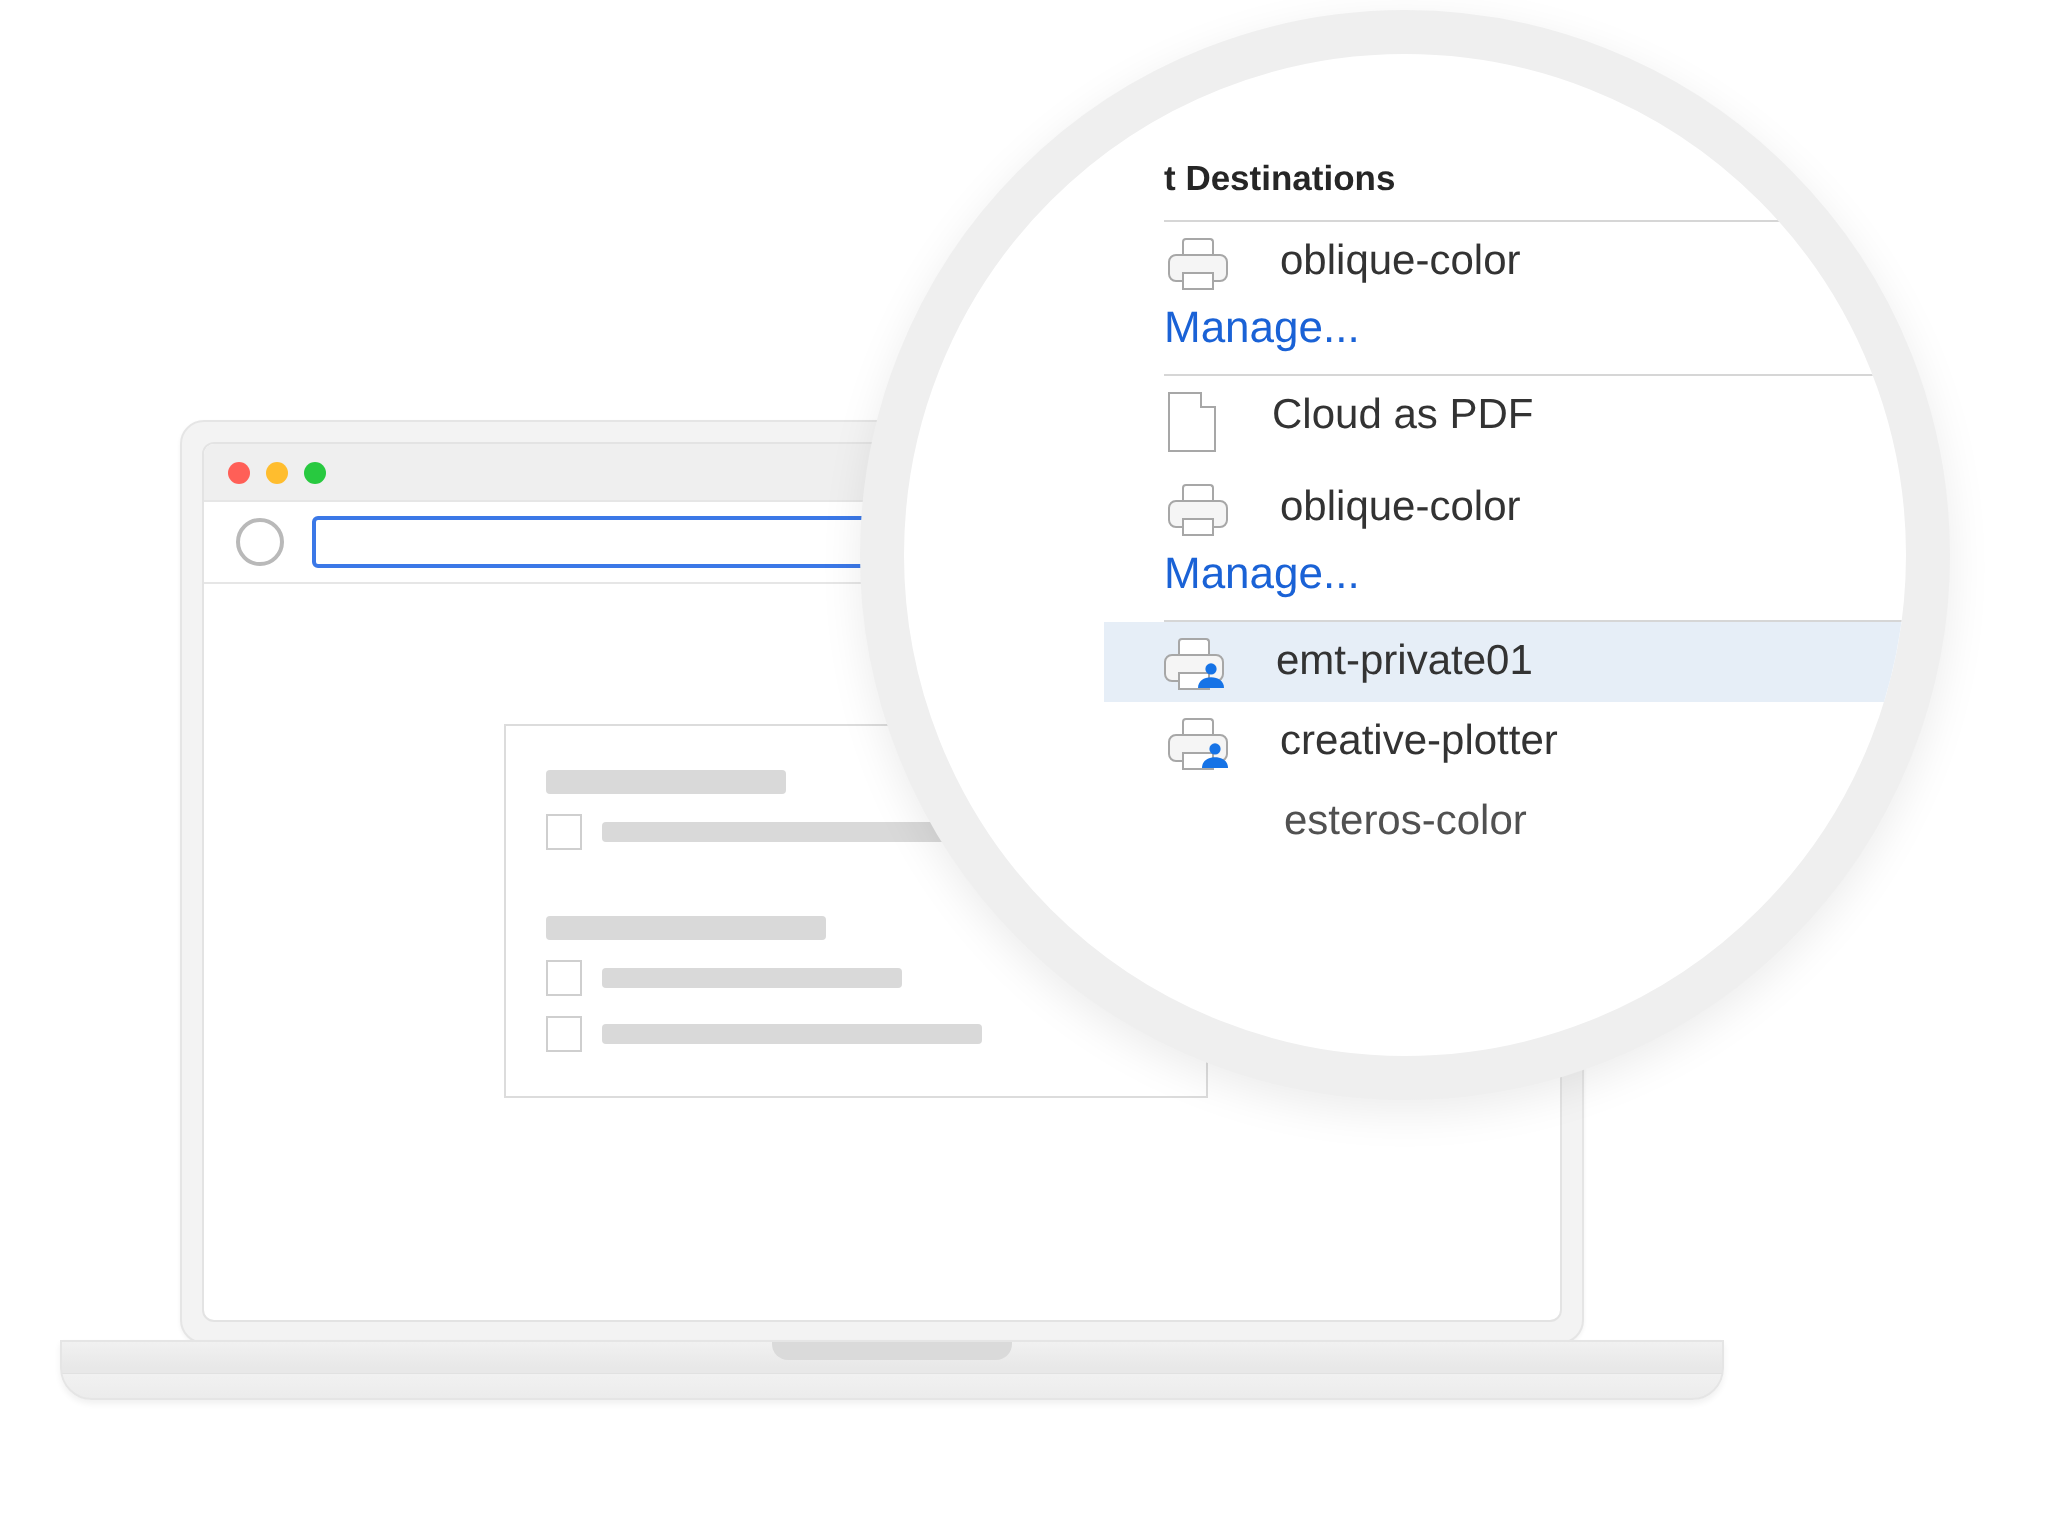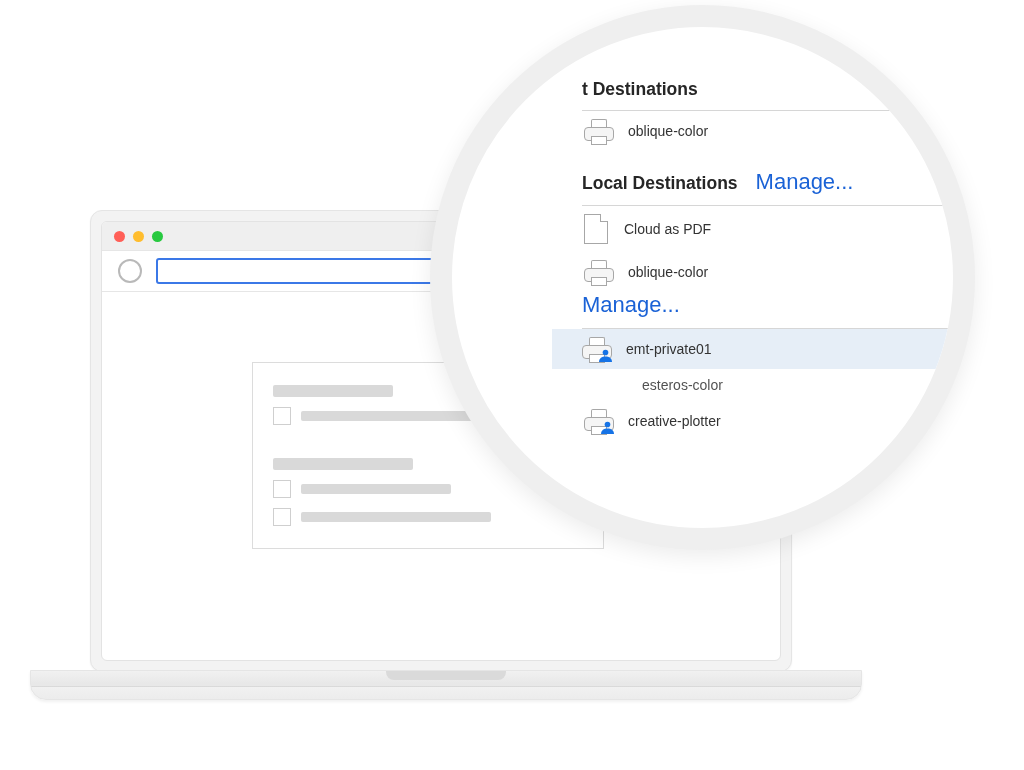--- a/index.html
+++ b/index.html
@@ -47,21 +47,21 @@
   .magnifier{
     position:absolute;left:430px;top:5px;width:545px;height:545px;border-radius:50%;
     background:#fff;border:22px solid #efefef;box-sizing:border-box;overflow:hidden;
     box-shadow:0 6px 22px rgba(0,0,0,.08);
   }
   .mag-inner{position:absolute;left:130px;top:30px;width:420px}
   .sect-title{font-weight:700;font-size:17.5px;color:#262626;margin-top:22px}
   .sect-head{display:flex;align-items:baseline;gap:18px}
   .manage{color:#1a62d6;font-size:22px;font-weight:400;cursor:pointer}
   .hr{height:1px;background:#d6d6d6;margin-top:10px}
-  .item{display:flex;align-items:center;gap:16px;padding:8px 2px;font-size:14px;color:#333}
+  .item{display:flex;align-items:flex-start;gap:28px;padding:8px 2px;font-size:21px;color:#333}
   .item.sel{background:#e6eef7;margin:0 -200px 0 -30px;padding-left:30px}
   .item.clip{opacity:.85;padding-left:60px}
 
   
   .printer{width:28px;height:24px;position:relative}
   .printer::before{content:"";position:absolute;left:7px;top:0;width:14px;height:8px;
     border:1px solid #a7a7a7;border-bottom:none;border-top-left-radius:2px;border-top-right-radius:2px;background:#fff}
   .printer::after{content:"";position:absolute;left:0;top:8px;width:28px;height:12px;
     background:#f5f5f5;border:1px solid #a7a7a7;border-radius:4px}
   .tray{position:absolute;left:7px;top:17px;width:14px;height:7px;
@@ -128,21 +128,20 @@
       </div>
       <div class="hr"></div>
       <div class="item">
         <span class="printer">
             <span class="tray"></span>
           </span>
         <span>oblique-color</span>
       </div>
 
       <div class="sect-head">
-        <div class="sect-title">Local Destinations</div>
         <span class="manage">Manage...</span>
       </div>
       <div class="hr"></div>
       <div class="item">
         <span class="doc"></span>
         <span>Cloud as PDF</span>
       </div>
       <div class="item">
         <span class="printer">
             <span class="tray"></span>
@@ -160,32 +159,32 @@
           <span class="tray"></span>
           <span class="person">
               <svg viewBox="0 0 12 12" width="13" height="13">
                 <circle cx="6" cy="3.2" r="2.6" fill="#1673e6"></circle>
                 <path d="M0 12c0-3.3 2.7-5 6-5s6 1.7 6 5" fill="#1673e6"></path>
               </svg>
             </span>
         </span>
         <span>emt-private01</span>
       </div>
-      <div class="item clip">
-        <span>esteros-color</span>
-      </div>
       <div class="item">
         <span class="printer">
           <span class="tray"></span>
           <span class="person">
               <svg viewBox="0 0 12 12" width="13" height="13">
                 <circle cx="6" cy="3.2" r="2.6" fill="#1673e6"></circle>
                 <path d="M0 12c0-3.3 2.7-5 6-5s6 1.7 6 5" fill="#1673e6"></path>
               </svg>
             </span>
         </span>
         <span>creative-plotter</span>
       </div>
+      <div class="item clip">
+        <span>esteros-color</span>
+      </div>
 
     </div>
   </div>
 
 </div>
 
 </body></html>

